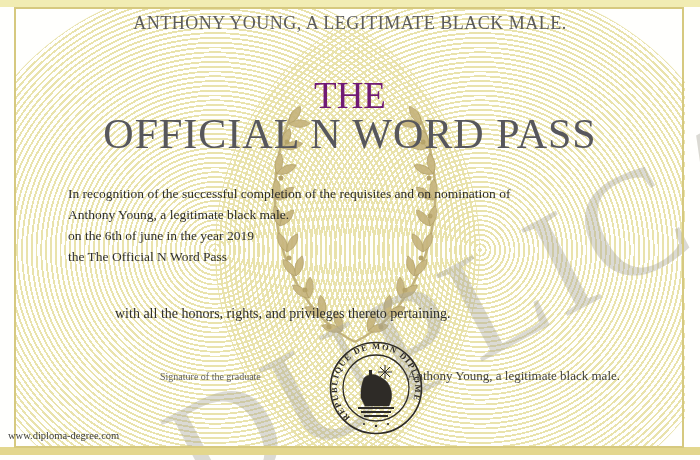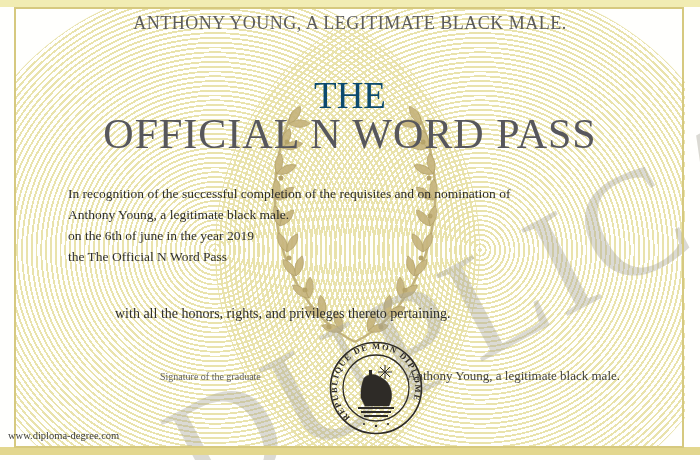--- a/index.html
+++ b/index.html
@@ -26,21 +26,21 @@
     color:rgba(170,167,156,.42);transform:rotate(-28deg);pointer-events:none;white-space:nowrap;}
 
   
   .wreath{position:absolute;left:225px;top:80px;z-index:3;opacity:.92;}
   .seal{position:absolute;left:328px;top:340px;z-index:5;}
 
   
   .txt{position:absolute;z-index:7;color:#2e2e2c;}
   .header-banner{left:0;top:13px;width:700px;text-align:center;font-size:18px;
     letter-spacing:.5px;color:#5b5b5b;}
-  .title1{left:0;top:74px;width:700px;text-align:center;font-size:37px;color:#0c4a6e;}
+  .title1{left:0;top:74px;width:700px;text-align:center;font-size:37px;color:#701a75;}
   .title2{left:0;top:110px;width:700px;text-align:center;font-size:42px;color:#57575c;letter-spacing:1px;}
   .body-lines{left:68px;top:183px;width:480px;font-size:13.5px;line-height:21px;}
   .honors{left:115px;top:306px;font-size:14px;}
   .sig-label{left:160px;top:371px;font-size:10px;color:#5f5f5d;}
   .grad-name{left:407px;top:368px;font-size:13px;color:#42423f;}
   .footer-url{left:8px;top:430px;font-size:10.5px;color:#3c3c3a;}
   .serial{right:14px;top:429px;font-size:11.5px;text-align:right;margin-top:36px;}
 </style>
 </head>
 <body>

